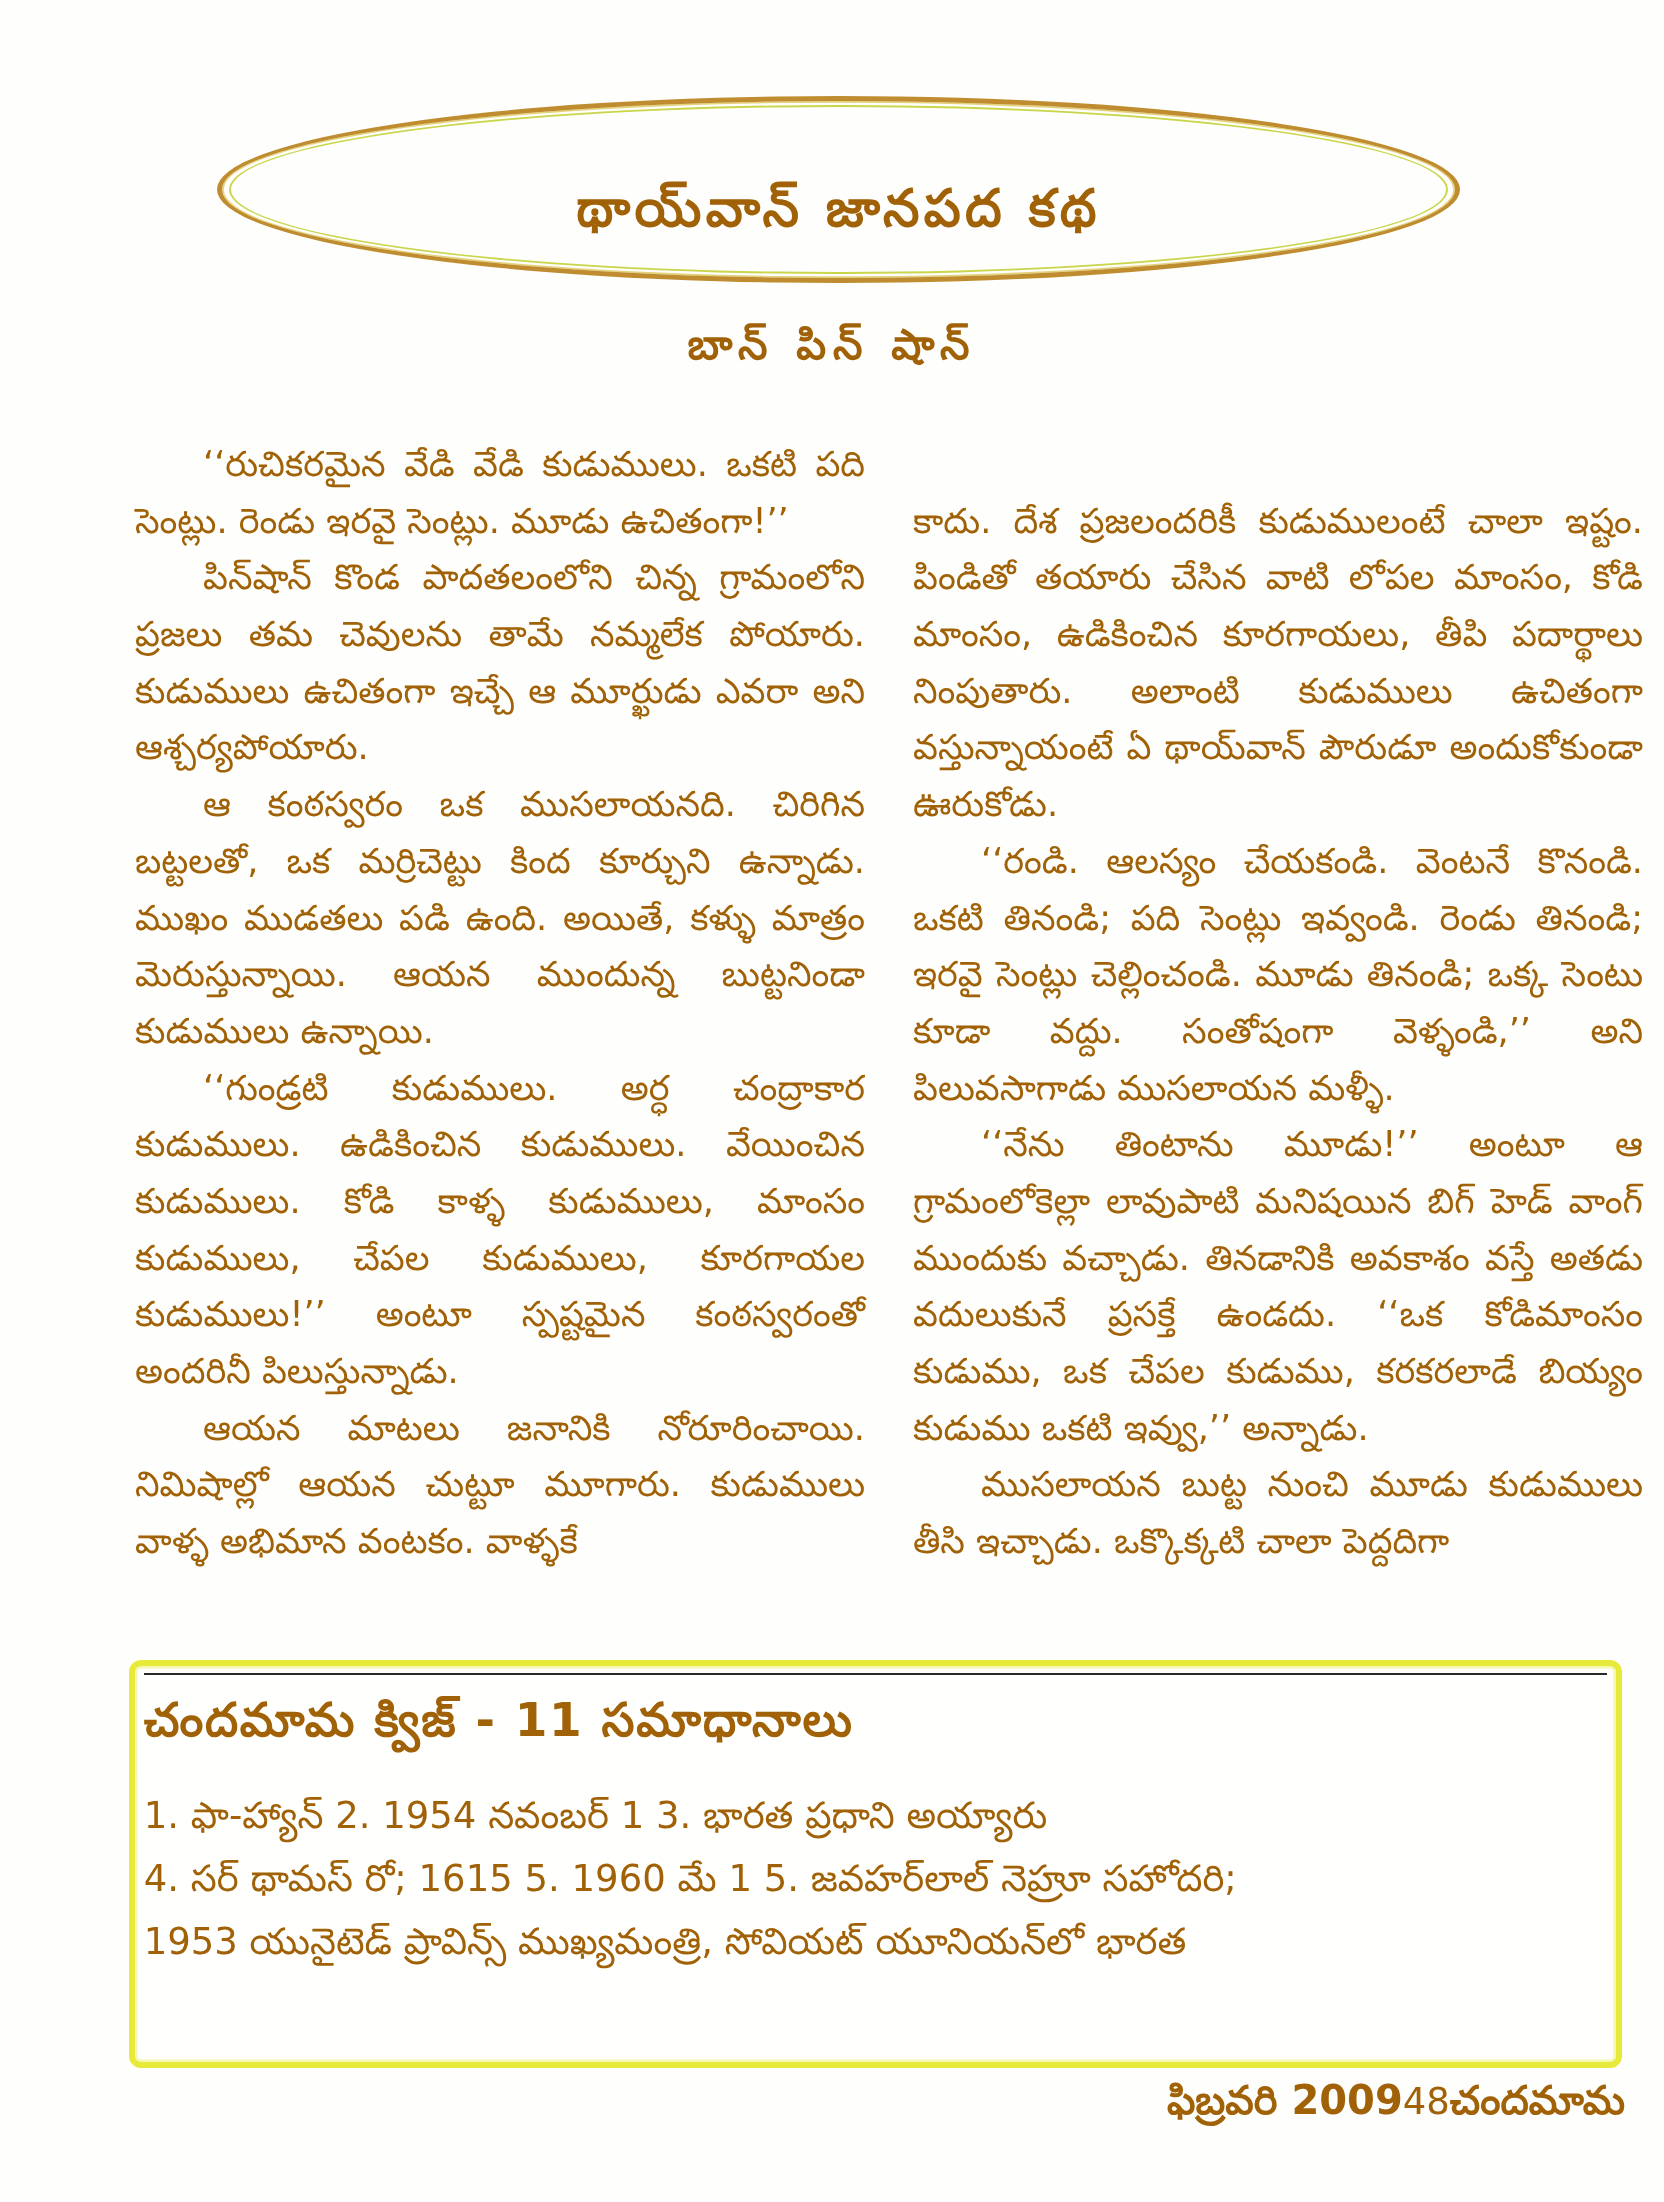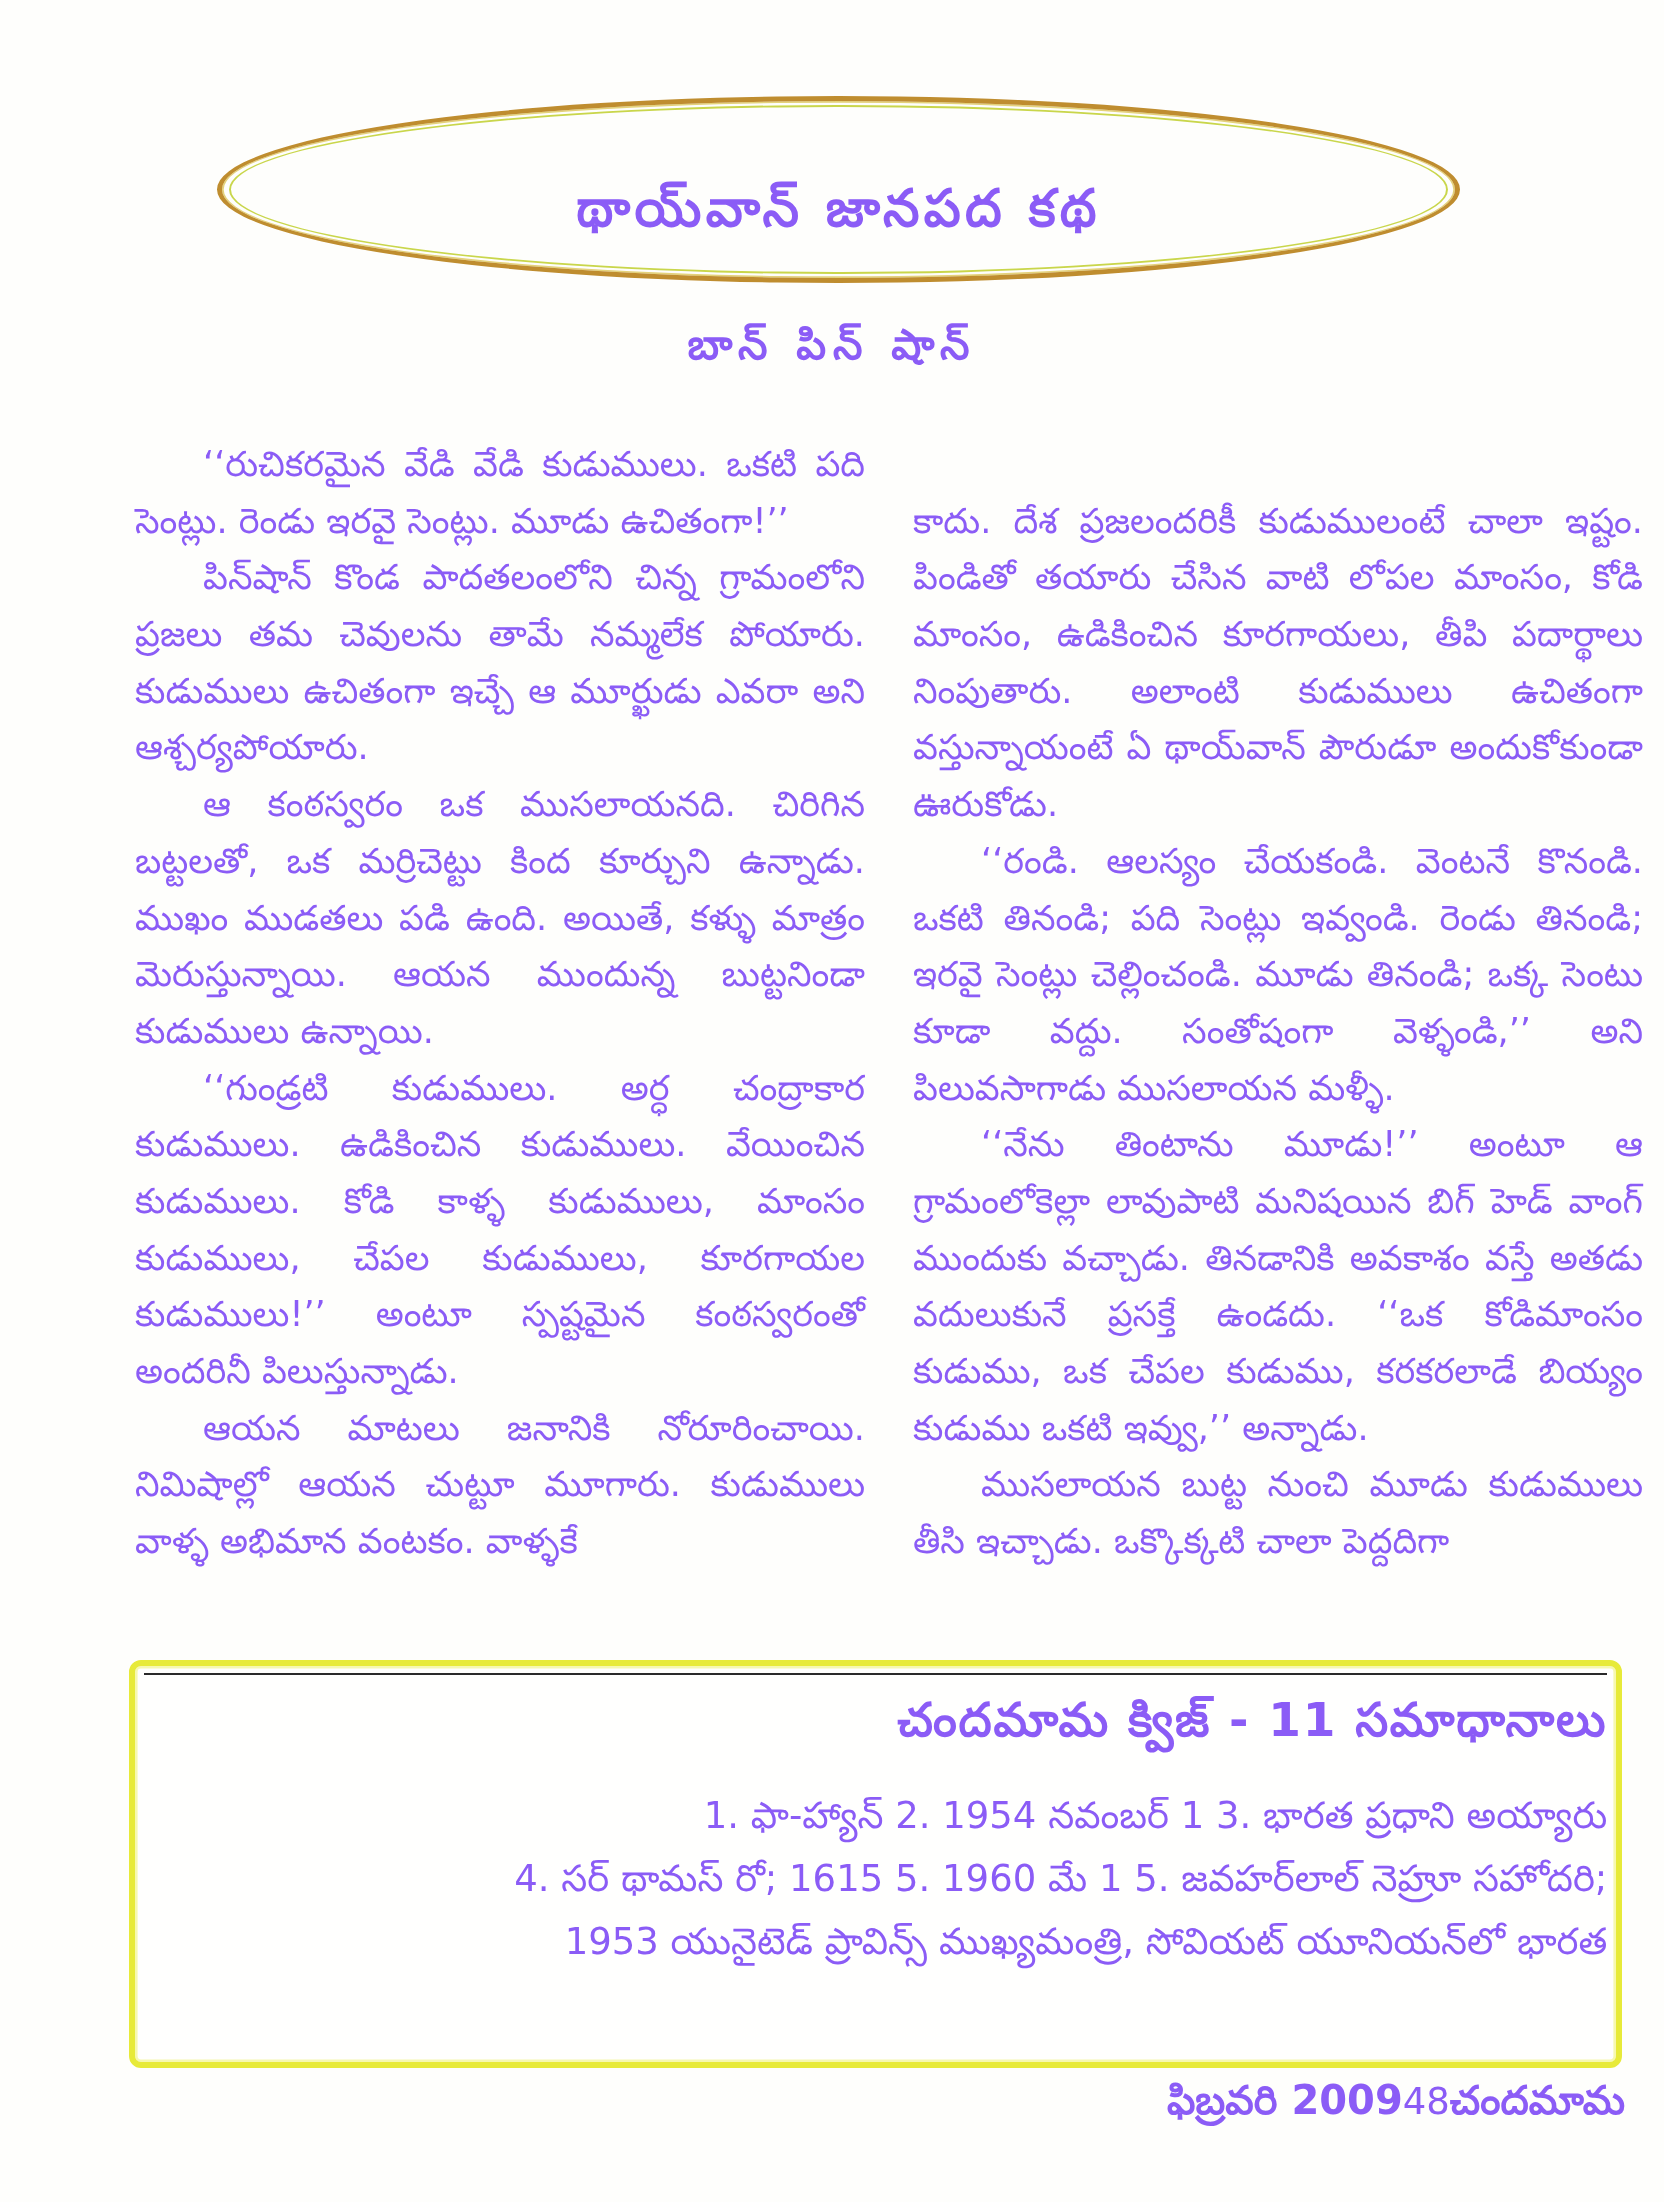--- a/index.html
+++ b/index.html
@@ -2,21 +2,21 @@
 <html style="font-size:14px"><head>
 <meta charset="utf-8">
 <style>
   html,body { margin:0; padding:0; background:#e9e9e9; }
   .page {
     position:relative;
     width:1664px; height:2202px;
     margin:0 auto;
     background:#fefefc;
     font-family:"DejaVu Sans", sans-serif;
-    color:#8b5cf6;
+    color:#a16207;
     overflow:hidden;
   }
 
   
   .banner { position:absolute; left:217px; top:96px; width:1243px; height:187px; }
   .ring-outer { position:absolute; inset:0; border:5.2px solid #bf8d2f; border-radius:50%;
                 box-shadow:0 0 0 1.7px #e4d27a inset; }
   .ring-inner { position:absolute; inset:8.7px 12px; border:2.6px solid #c9d64b; border-radius:50%; }
   .banner-label {
     position:absolute; left:0; right:0; top:82px;
@@ -45,21 +45,21 @@
     box-sizing:border-box;
     border:6px solid #e7ea39;
     border-radius:12px;
     box-shadow:0 0 0 2.6px #f6f8b0 inset;
     background:#fffffe;
   }
   .quiz-inner {
     position:absolute; left:8.7px; right:8.7px; top:7px; bottom:7px;
     border-top:2.6px solid #2a2a2a;
     padding-top:17.4px;
-    text-align:right;
+    text-align:left;
   }
   .quiz-title { font-size:47px; font-weight:bold; margin-bottom:26px; letter-spacing:1.7px; }
   .quiz-line  { font-size:37px; line-height:1.7; }
 
   
   .footer {
     position:absolute; top:2077px; left:135px; width:1490px;
     display:flex; justify-content:flex-end; align-items:baseline;
     font-size:40px; font-weight:bold;
   }

